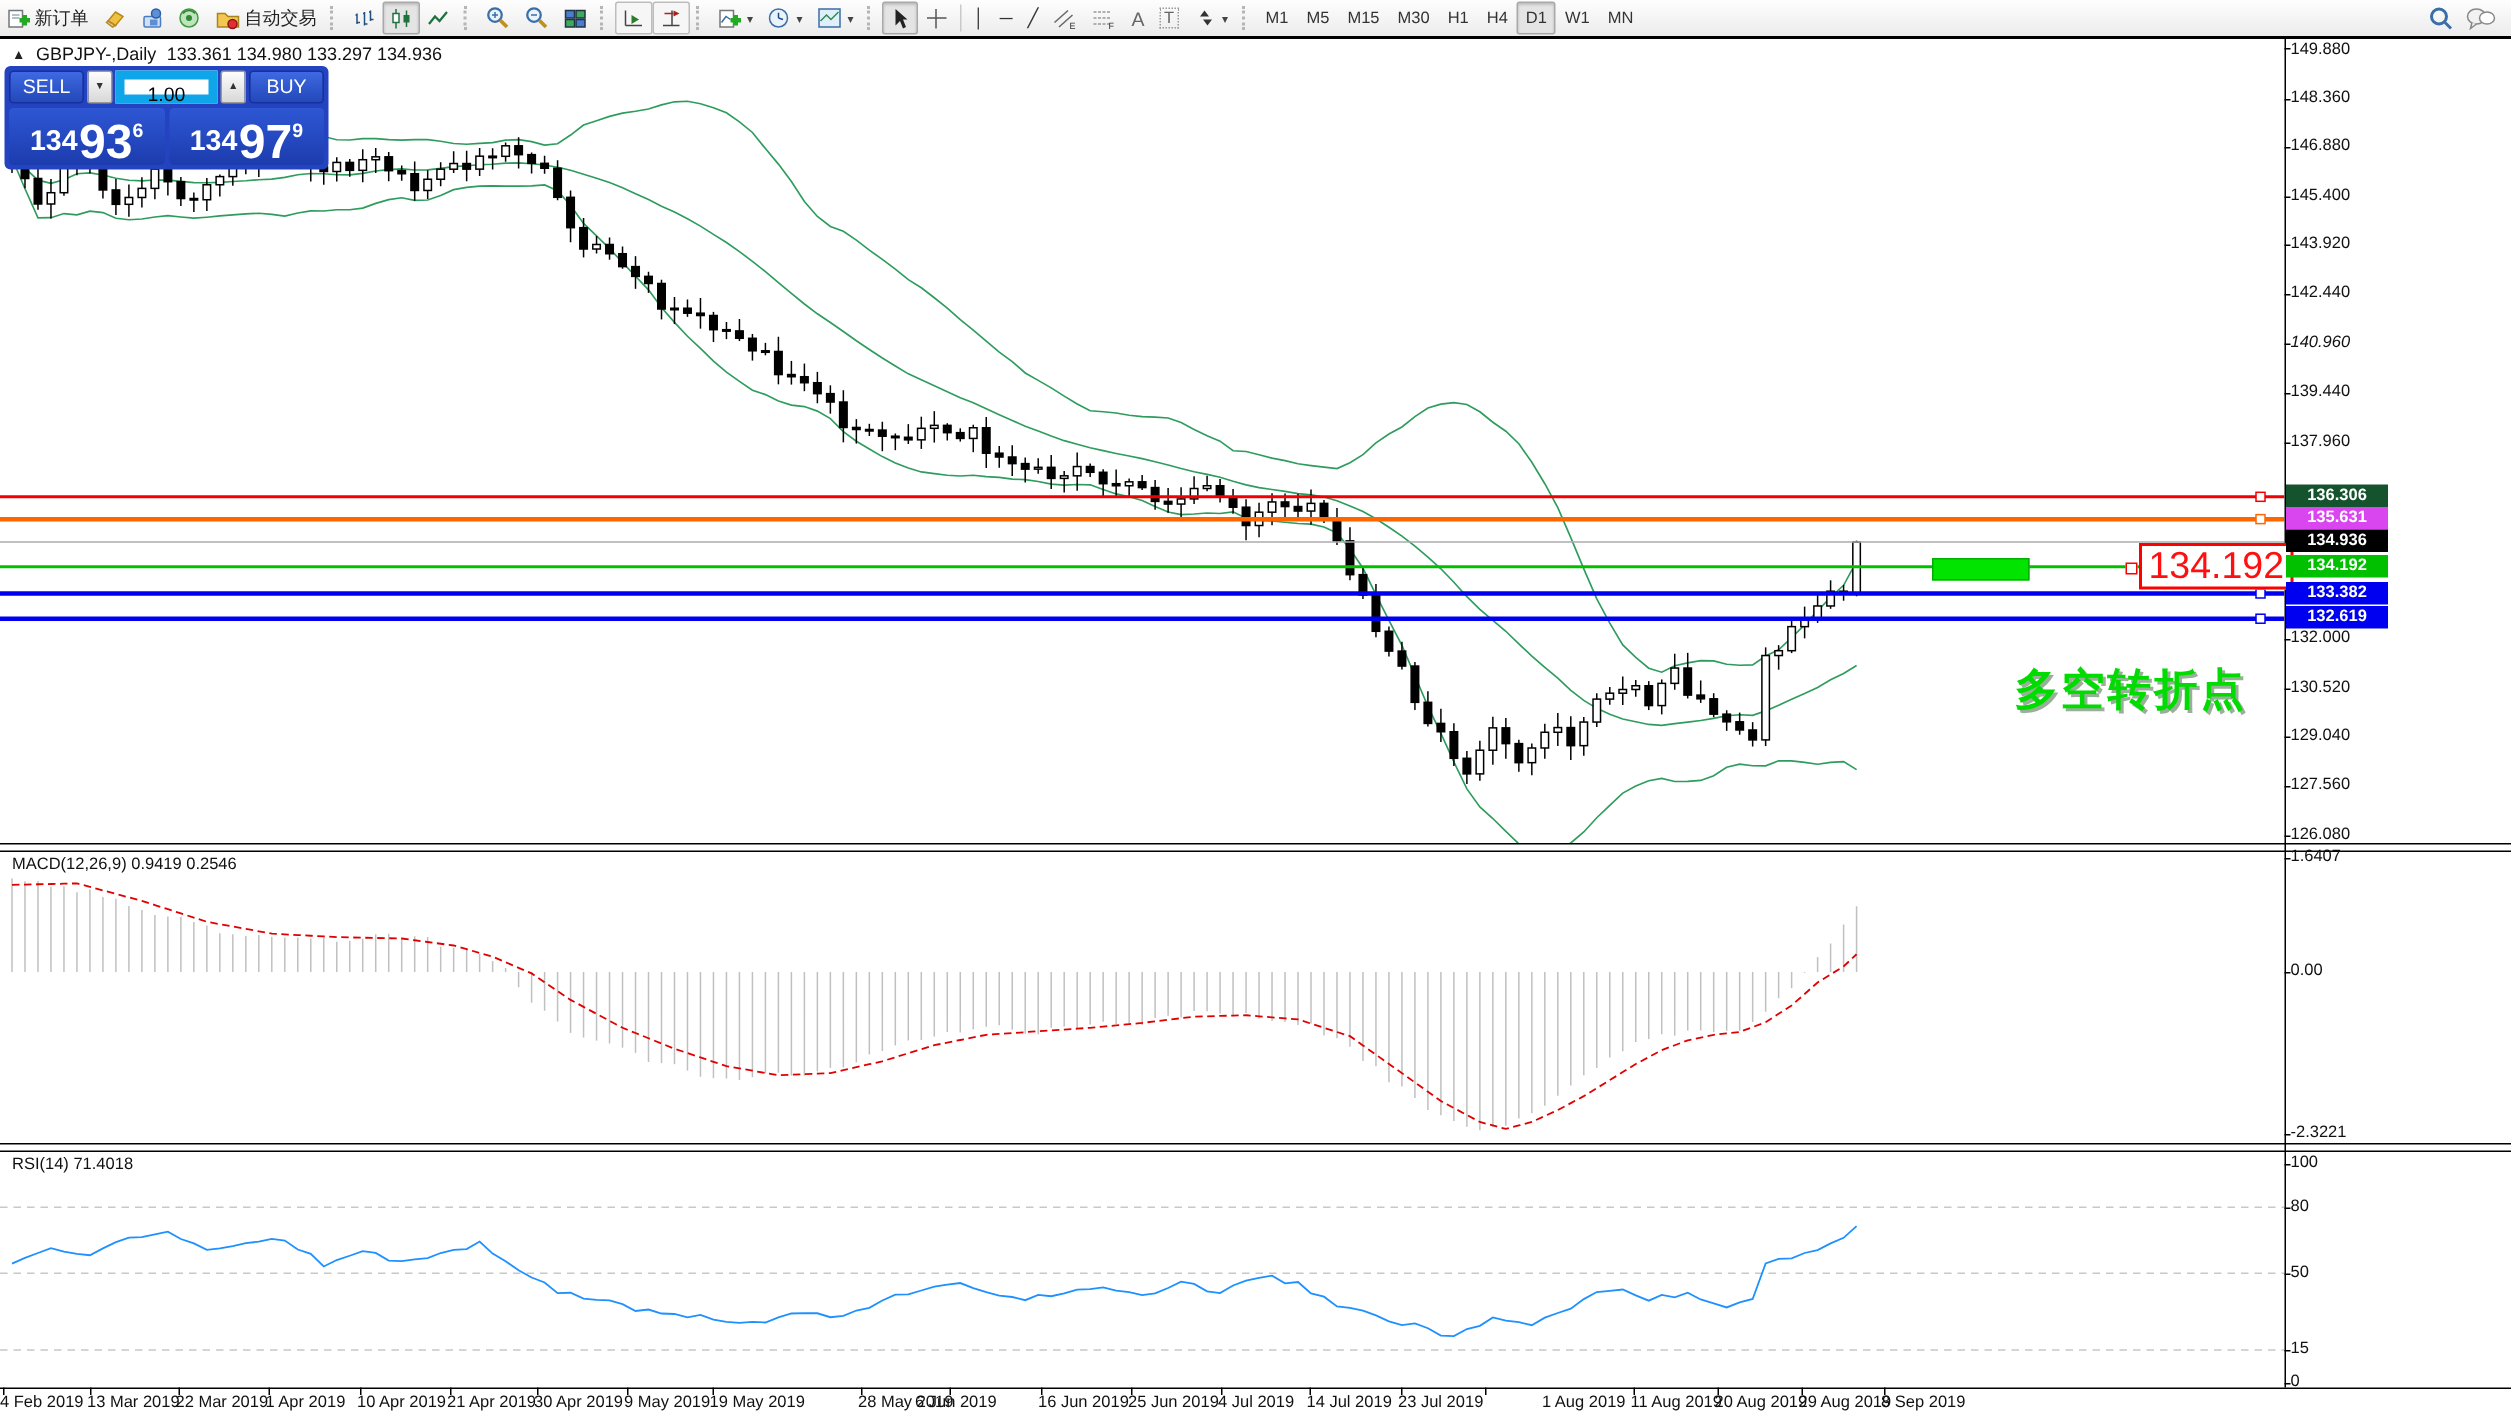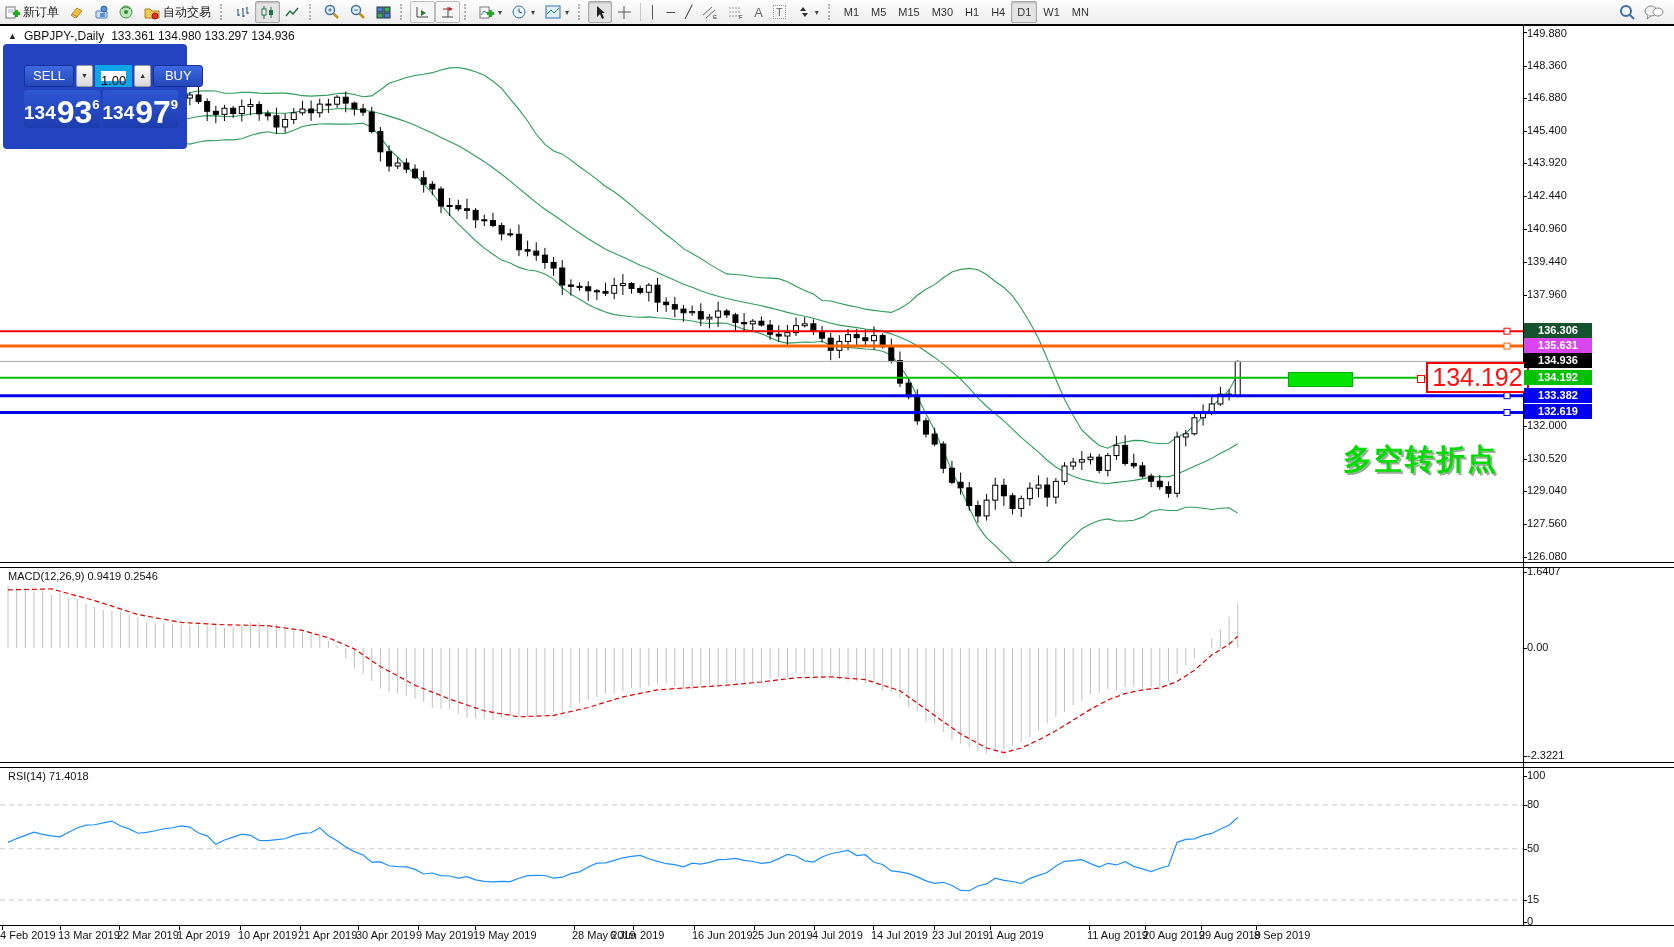--- a/index.html
+++ b/index.html
@@ -31,22 +31,22 @@
   .chart-title .col{font-size:9px;color:#222;}
   .ind-label{position:absolute;left:8px;font-size:11px;color:#111;}
   .note{position:absolute;left:1343px;top:440px;font-size:29px;font-weight:bold;color:#00DC00;
         text-shadow:2px 2px 0 rgba(70,110,70,.55);letter-spacing:2px;white-space:nowrap;}
   .green-highlight{position:absolute;left:1288px;top:372px;width:63px;height:13px;
         background:#00E400;border:1px solid #00B000;}
   .callout{position:absolute;left:1426px;top:362px;width:99px;height:27px;background:#fff;
         border:2px solid #FF0000;color:#FF1010;font-size:25px;line-height:27px;text-align:center;}
   .callout-anchor{position:absolute;left:1417px;top:375px;width:6px;height:6px;background:#fff;border:1px solid #F00;}
   
-  .trade-panel{position:absolute;left:3px;top:44px;width:184px;background:#2443c0;
-        border-radius:4px;padding:21px;box-sizing:border-box;color:#fff;}
+  .trade-panel{position:absolute;left:3px;top:44px;width:216px;background:#2443c0;
+        border-radius:4px;padding:3px;box-sizing:border-box;color:#fff;}
   .tp-row{display:flex;gap:2px;}
   .tp-btn{flex:0 0 50px;background:linear-gradient(#3e69e2,#2348b8);border:1px solid #18309a;
         border-radius:3px;color:#fff;font-size:13px;text-align:center;line-height:20px;height:22px;box-sizing:border-box;}
   .tp-spin{flex:0 0 17px;background:linear-gradient(#fdfdfd,#d8d8d8);border:1px solid #999;
         border-radius:2px;color:#333;font-size:7px;text-align:center;line-height:20px;height:22px;box-sizing:border-box;}
   .tp-vol{flex:1;background:#fff;border:6px solid #0ea5e9;color:#000;font-size:13px;text-align:center;
         line-height:20px;height:22px;box-sizing:border-box;}
   .tp-prices{display:flex;gap:3px;margin-top:3px;}
   .tp-price{flex:1;height:36px;background:linear-gradient(#2e57d4,#1c3cae);border-radius:3px;
         display:flex;align-items:flex-end;justify-content:center;padding-bottom:2px;}
@@ -770,21 +770,21 @@
       <div class="pa-tick" style="top: 58.5053px;">148.360</div>
       <div class="pa-dash" style="top: 98.1288px;"></div>
       <div class="pa-tick" style="top: 91.1288px;">146.880</div>
       <div class="pa-dash" style="top: 130.752px;"></div>
       <div class="pa-tick" style="top: 123.752px;">145.400</div>
       <div class="pa-dash" style="top: 163.376px;"></div>
       <div class="pa-tick" style="top: 156.376px;">143.920</div>
       <div class="pa-dash" style="top: 195.999px;"></div>
       <div class="pa-tick" style="top: 188.999px;">142.440</div>
       <div class="pa-dash" style="top: 228.623px;"></div>
-      <div class="pa-tick" style="top: 221.623px;">140.960</div>
+      <div class="pa-tick" style="top: 221.623px; font-style: italic;">140.960</div>
       <div class="pa-dash" style="top: 262.128px;"></div>
       <div class="pa-tick" style="top: 255.128px;">139.440</div>
       <div class="pa-dash" style="top: 294.752px;"></div>
       <div class="pa-tick" style="top: 287.752px;">137.960</div>
       <div class="pa-dash" style="top: 426.128px;"></div>
       <div class="pa-tick" style="top: 419.128px;">132.000</div>
       <div class="pa-dash" style="top: 458.751px;"></div>
       <div class="pa-tick" style="top: 451.751px;">130.520</div>
       <div class="pa-dash" style="top: 491.375px;"></div>
       <div class="pa-tick" style="top: 484.375px;">129.040</div>
@@ -842,21 +842,21 @@
       <div class="da-label" style="left: 692px;">16 Jun 2019</div>
       <div class="da-tick" style="left: 754px;"></div>
       <div class="da-label" style="left: 752px;">25 Jun 2019</div>
       <div class="da-tick" style="left: 814px;"></div>
       <div class="da-label" style="left: 812px;">4 Jul 2019</div>
       <div class="da-tick" style="left: 873px;"></div>
       <div class="da-label" style="left: 871px;">14 Jul 2019</div>
       <div class="da-tick" style="left: 934px;"></div>
       <div class="da-label" style="left: 932px;">23 Jul 2019</div>
       <div class="da-tick" style="left: 990px;"></div>
-      <div class="da-label" style="left: 988px;">1 Aug 2019</div>
+      <div class="da-label" style="left: 988px; padding-left: 40px;">1 Aug 2019</div>
       <div class="da-tick" style="left: 1089px;"></div>
       <div class="da-label" style="left: 1087px;">11 Aug 2019</div>
       <div class="da-tick" style="left: 1145px;"></div>
       <div class="da-label" style="left: 1143px;">20 Aug 2019</div>
       <div class="da-tick" style="left: 1201px;"></div>
       <div class="da-label" style="left: 1199px;">29 Aug 2019</div>
       <div class="da-tick" style="left: 1256px;"></div>
       <div class="da-label" style="left: 1254px;">8 Sep 2019</div>
     </div>
 </div>

